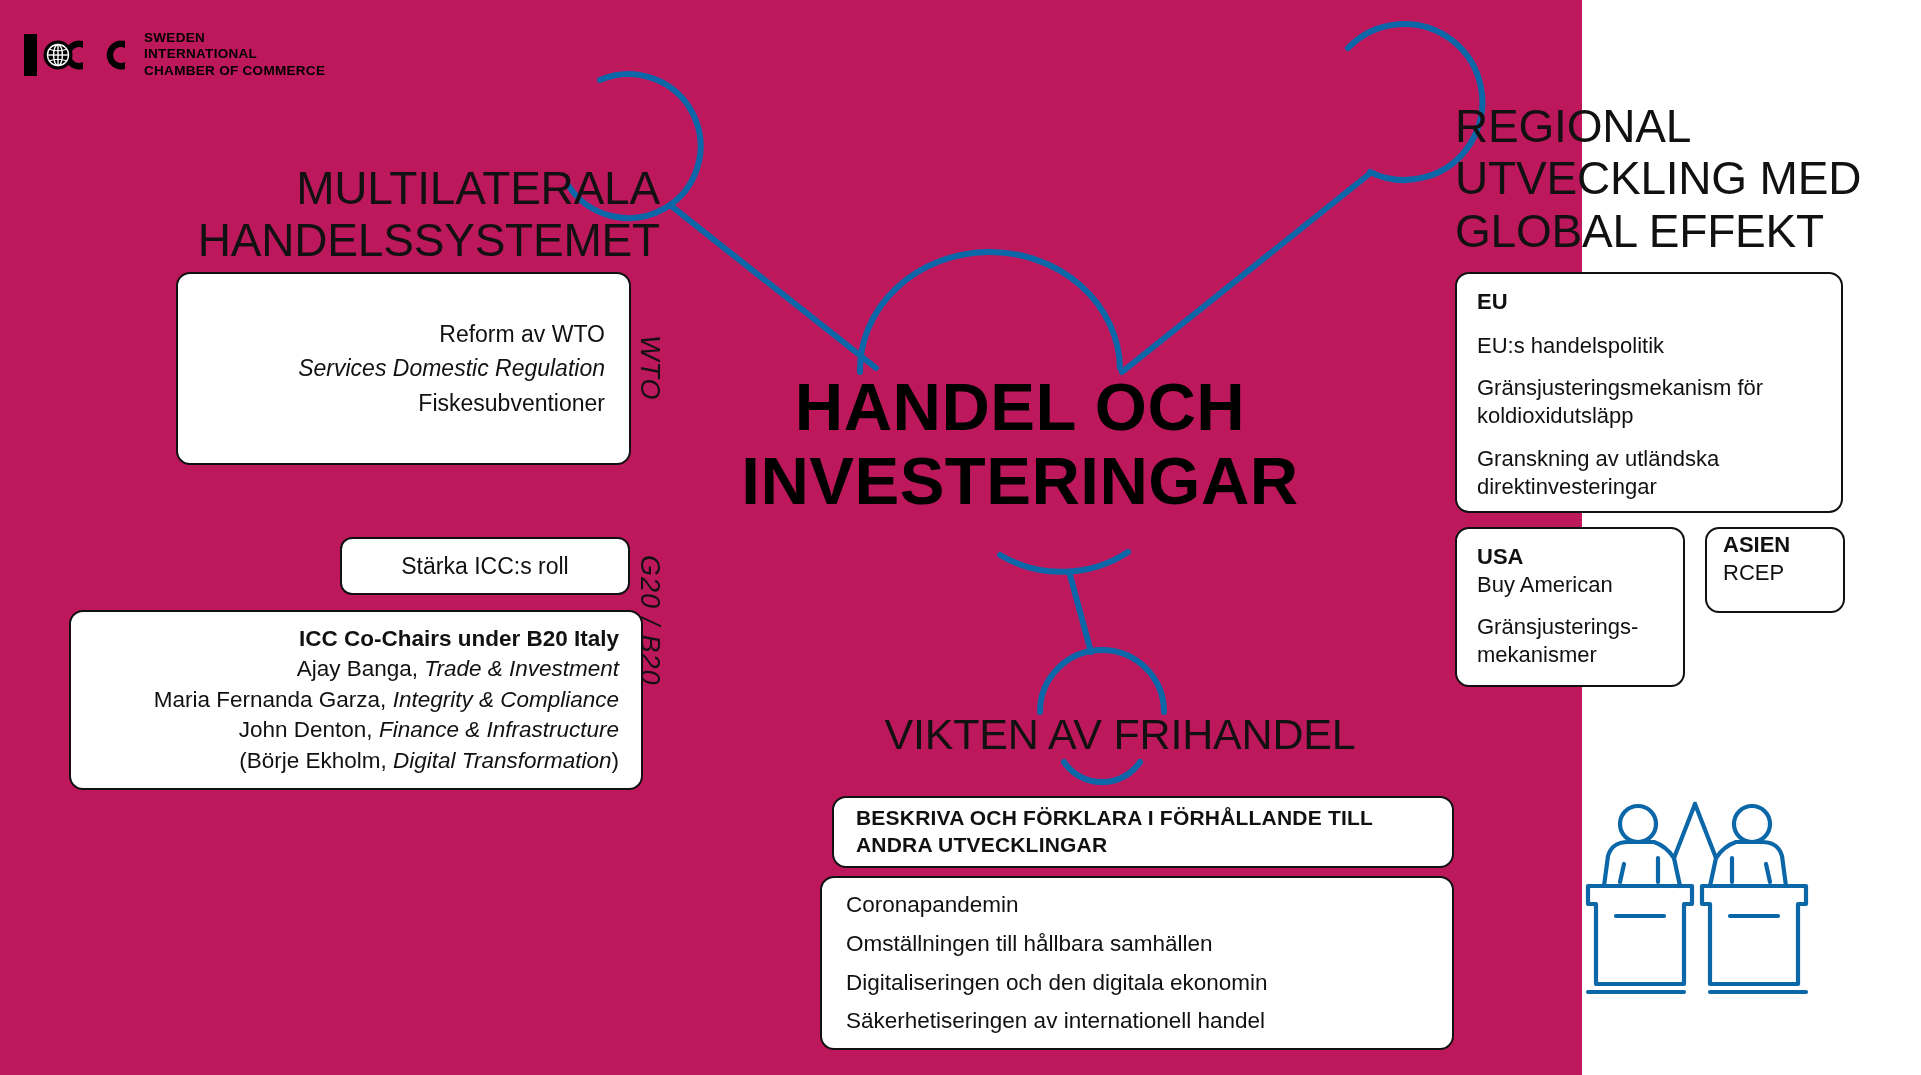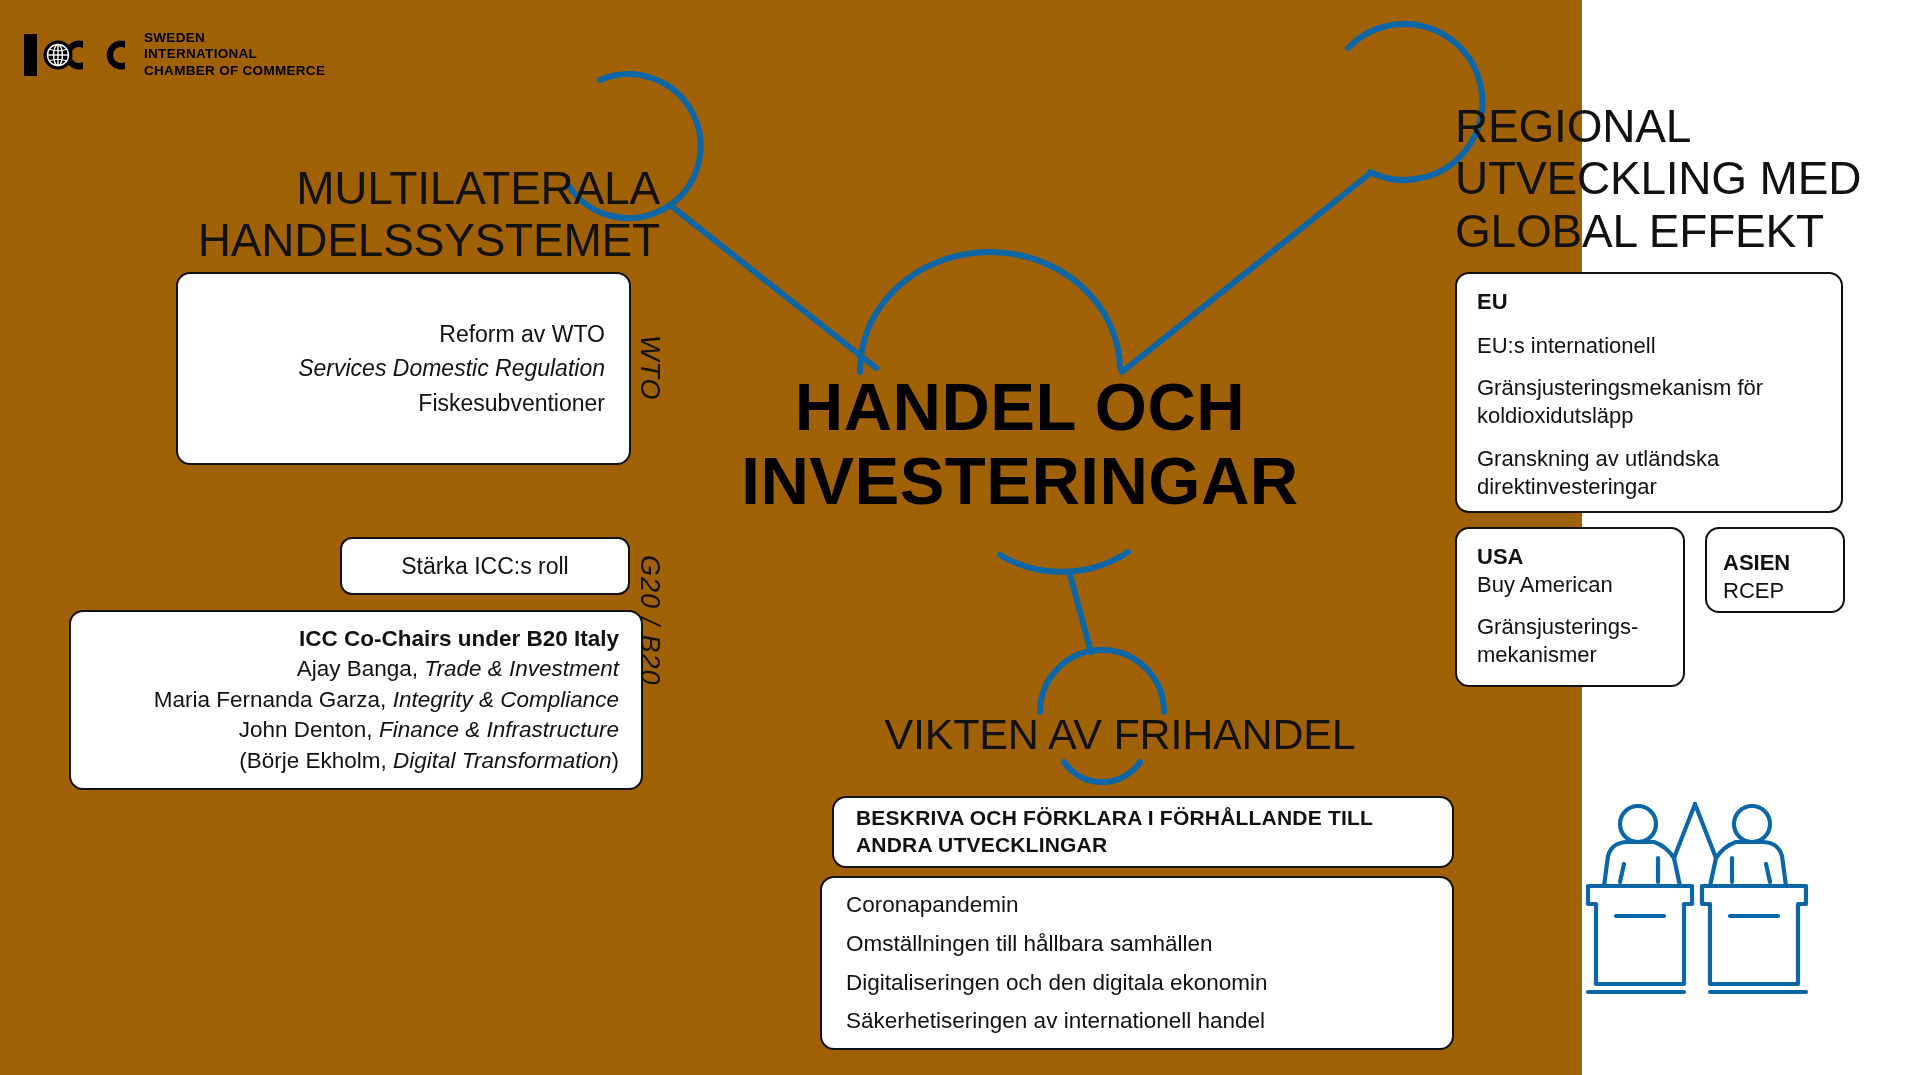--- a/index.html
+++ b/index.html
@@ -2,21 +2,21 @@
 <html><head>
 <meta charset="utf-8">
 <style>
   * { box-sizing: border-box; margin: 0; padding: 0; }
   html, body {
     width: 1921px; height: 1075px;
     background: #ffffff;
     font-family: "Liberation Sans", sans-serif;
     overflow: hidden;
   }
-  #stage { position: relative; width: 1582px; height: 1075px; background:#a16207; }
+  #stage { position: relative; width: 1582px; height: 1075px; background:#be185d; }
 
   
   #logo { position:absolute; left:22px; top:30px; display:flex; align-items:center; gap:10px; }
   #logo .mark { display:block; }
   #logo .words { display:flex; flex-direction:column; justify-content:center; line-height:1.22; }
   #logo .words span {
     font-size:13.5px; font-weight:bold; color:#000;
     letter-spacing:0.3px; font-family:"Liberation Sans", sans-serif;
   }
 
@@ -82,21 +82,21 @@
   #box-eu { left:1455px; top:272px; width:388px; height:241px; padding:14px 20px; }
   #box-eu p { font-size:22px; line-height:1.28; margin-bottom:14px; }
   #box-eu p:last-child { margin-bottom:0; }
   #box-eu .hdr { font-weight:bold; margin-bottom:16px; }
 
   #box-usa { left:1455px; top:527px; width:230px; height:160px; padding:14px 20px; }
   #box-usa p { font-size:22px; line-height:1.28; margin-bottom:14px; }
   #box-usa p:last-child { margin-bottom:0; }
   #box-usa .hdr { font-weight:bold; margin-bottom:0; }
 
-  #box-asien { left:1705px; top:527px; width:140px; height:86px; padding:20px 16px; }
+  #box-asien { left:1705px; top:527px; width:140px; height:86px; padding:2px 16px; }
   #box-asien p { font-size:22px; line-height:1.28; }
   #box-asien .hdr { font-weight:bold; }
 
   
   #box-beskriva { left:832px; top:796px; width:622px; height:72px; padding:12px 22px;
                   display:flex; flex-direction:column; justify-content:center; }
   #box-beskriva p { font-size:21px; font-weight:bold; line-height:1.28; letter-spacing:0.2px; }
 
   #box-bottomlist { left:820px; top:876px; width:634px; height:174px; padding:14px 24px;
                     display:flex; flex-direction:column; justify-content:center; gap:13px; }
@@ -192,21 +192,21 @@
 
   <div id="center-title">HANDEL OCH
 INVESTERINGAR</div>
 
   <div class="sec-head" id="head-regional">REGIONAL
 UTVECKLING MED
 GLOBAL EFFEKT</div>
 
   <div class="box" id="box-eu">
     <p class="hdr">EU</p>
-    <p>EU:s internationell</p>
+    <p>EU:s handelspolitik</p>
     <p>Gränsjusteringsmekanism för koldioxidutsläpp</p>
     <p>Granskning av utländska direktinvesteringar</p>
   </div>
 
   <div class="box" id="box-usa">
     <p class="hdr">USA</p>
     <p>Buy American</p>
     <p>Gränsjusterings-mekanismer</p>
   </div>
 

